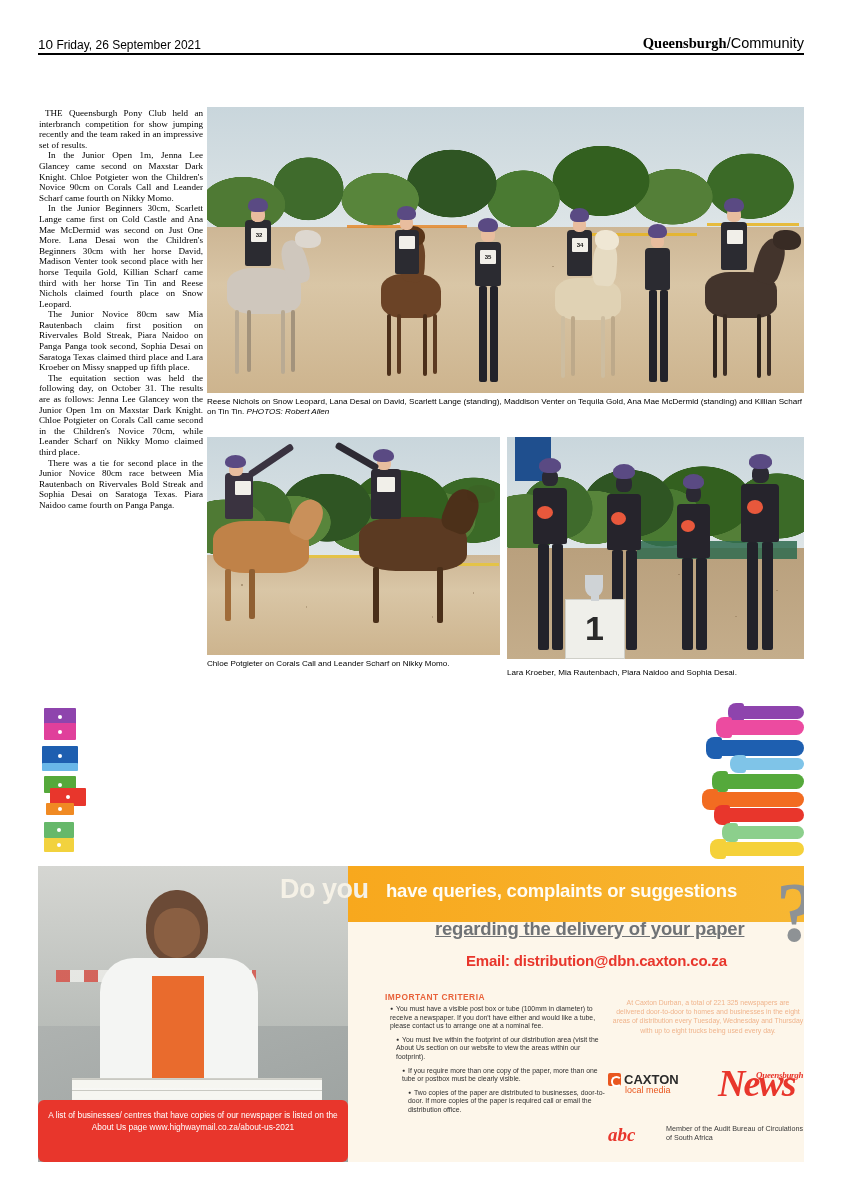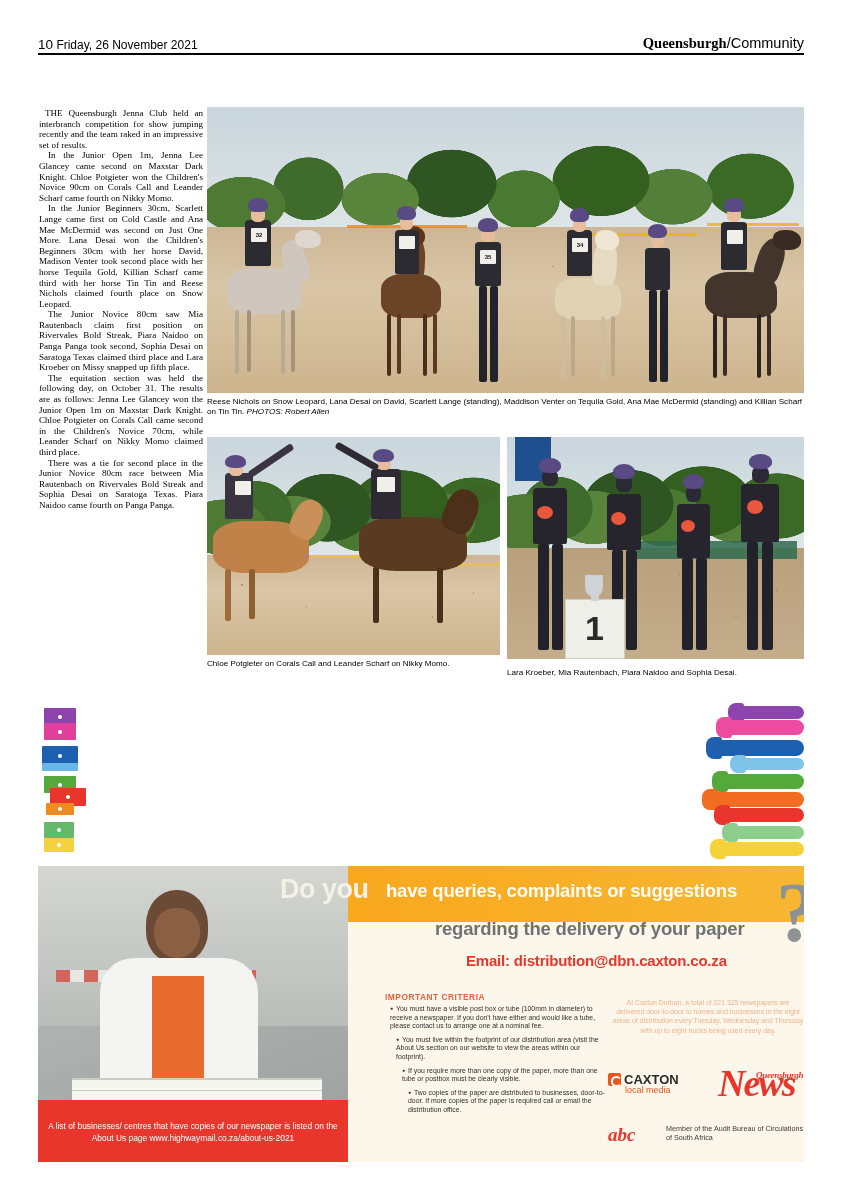--- a/index.html
+++ b/index.html
@@ -146,30 +146,30 @@
              background:#f4f5f3; border-radius:34px 34px 0 0; }
   .dp-shirt{ position:absolute; left:52px; top:18px; width:52px; height:120px;
              background:#e96b2d; }
   .dp-papers{position:absolute; left:34px; bottom:0; width:250px; height:84px;
              background:linear-gradient(#fbfbf8,#dfdfd8); border-top:1px solid #cfcfc8; }
   .dp-stack{ position:absolute; left:0; right:0; height:9px; background:#f6f6f1;
              border-top:1px solid #c9c9c2; }
 
   .dist-redbar { position:absolute; left:0; bottom:0; width:310px; height:62px;
                  background:#e8362c; color:#fff; text-align:center;
-                 font-size:8.4px; line-height:12px; padding-top:20px; }
+                 font-size:8.4px; line-height:12px; padding-top:9px;border-radius:6px; }
 
   .dist-yellow { position:absolute; left:310px; top:0; width:456px; height:56px;
                  background:linear-gradient(90deg,#f8a81d,#f7b733); }
   .do-you { position:absolute; left:242px; top:8px; font-weight:bold; font-size:27px;
             color:#f5f1e6; letter-spacing:-.5px; }
   .dy-1 { position:absolute; left:348px; top:14px; font-weight:bold; font-size:18.5px;
           color:#fffdf6; letter-spacing:-.2px; }
   .dy-2 { position:absolute; left:397px; top:52px; font-weight:bold; font-size:18.5px;
-          color:#6f7275; letter-spacing:-.2px; }
+          color:#6f7275; letter-spacing:-.2px;text-decoration:underline; }
   .qmark { position:absolute; left:738px; top:-2px; font-weight:bold; font-size:84px;
            color:#8e9295; font-family:"Liberation Serif", serif; }
   .dy-3 { position:absolute; left:428px; top:86px; font-weight:bold; font-size:15px;
           color:#e8362c; letter-spacing:-.2px; }
   .dy-4 { position:absolute; left:392px; top:106px; font-weight:bold; font-size:15px;
           color:#e8362c; letter-spacing:-.2px; }
   .dy-4 b { font-size:18px; }
 
   .crit-title { position:absolute; left:385px; top:992px; font-size:8.4px;
                 font-weight:bold; color:#e8623a; letter-spacing:.5px; }
@@ -198,31 +198,31 @@
               font-size:7.2px; line-height:9px; color:#3a3a3a; }
 </style>
 </head>
 <body>
 
 <div class="page">
 
   <div class="masthead">
     <div class="folio">
       <span class="pg">10</span>
-      <span>Friday, 26 November 2021</span>
+      <span>Friday, 26 September 2021</span>
     </div>
     <div class="section-title">
       <span class="bold">Queensburgh</span><span class="light">/Community</span>
     </div>
   </div>
   <div class="rule-top"></div>
 
 
   <div class="story-col">
-    <p>THE Queensburgh Jenna Club held an interbranch competition for show jumping recently and the team raked in an impressive set of results.</p>
+    <p>THE Queensburgh Pony Club held an interbranch competition for show jumping recently and the team raked in an impressive set of results.</p>
     <p>In the Junior Open 1m, Jenna Lee Glancey came second on Maxstar Dark Knight. Chloe Potgieter won the Children's Novice 90cm on Corals Call and Leander Scharf came fourth on Nikky Momo.</p>
     <p>In the Junior Beginners 30cm, Scarlett Lange came first on Cold Castle and Ana Mae McDermid was second on Just One More. Lana Desai won the Children's Beginners 30cm with her horse David, Madison Venter took second place with her horse Tequila Gold, Killian Scharf came third with her horse Tin Tin and Reese Nichols claimed fourth place on Snow Leopard.</p>
     <p>The Junior Novice 80cm saw Mia Rautenbach claim first position on Rivervales Bold Streak, Piara Naidoo on Panga Panga took second, Sophia Desai on Saratoga Texas claimed third place and Lara Kroeber on Missy snapped up fifth place.</p>
     <p>The equitation section was held the following day, on October 31. The results are as follows: Jenna Lee Glancey won the Junior Open 1m on Maxstar Dark Knight. Chloe Potgieter on Corals Call came second in the Children's Novice 70cm, while Leander Scharf on Nikky Momo claimed third place.</p>
     <p>There was a tie for second place in the Junior Novice 80cm race between Mia Rautenbach on Rivervales Bold Streak and Sophia Desai on Saratoga Texas. Piara Naidoo came fourth on Panga Panga.</p>
   </div>
 
   <div class="photo ph-main">
     <div class="trees"></div>
     <div class="ground"></div>

